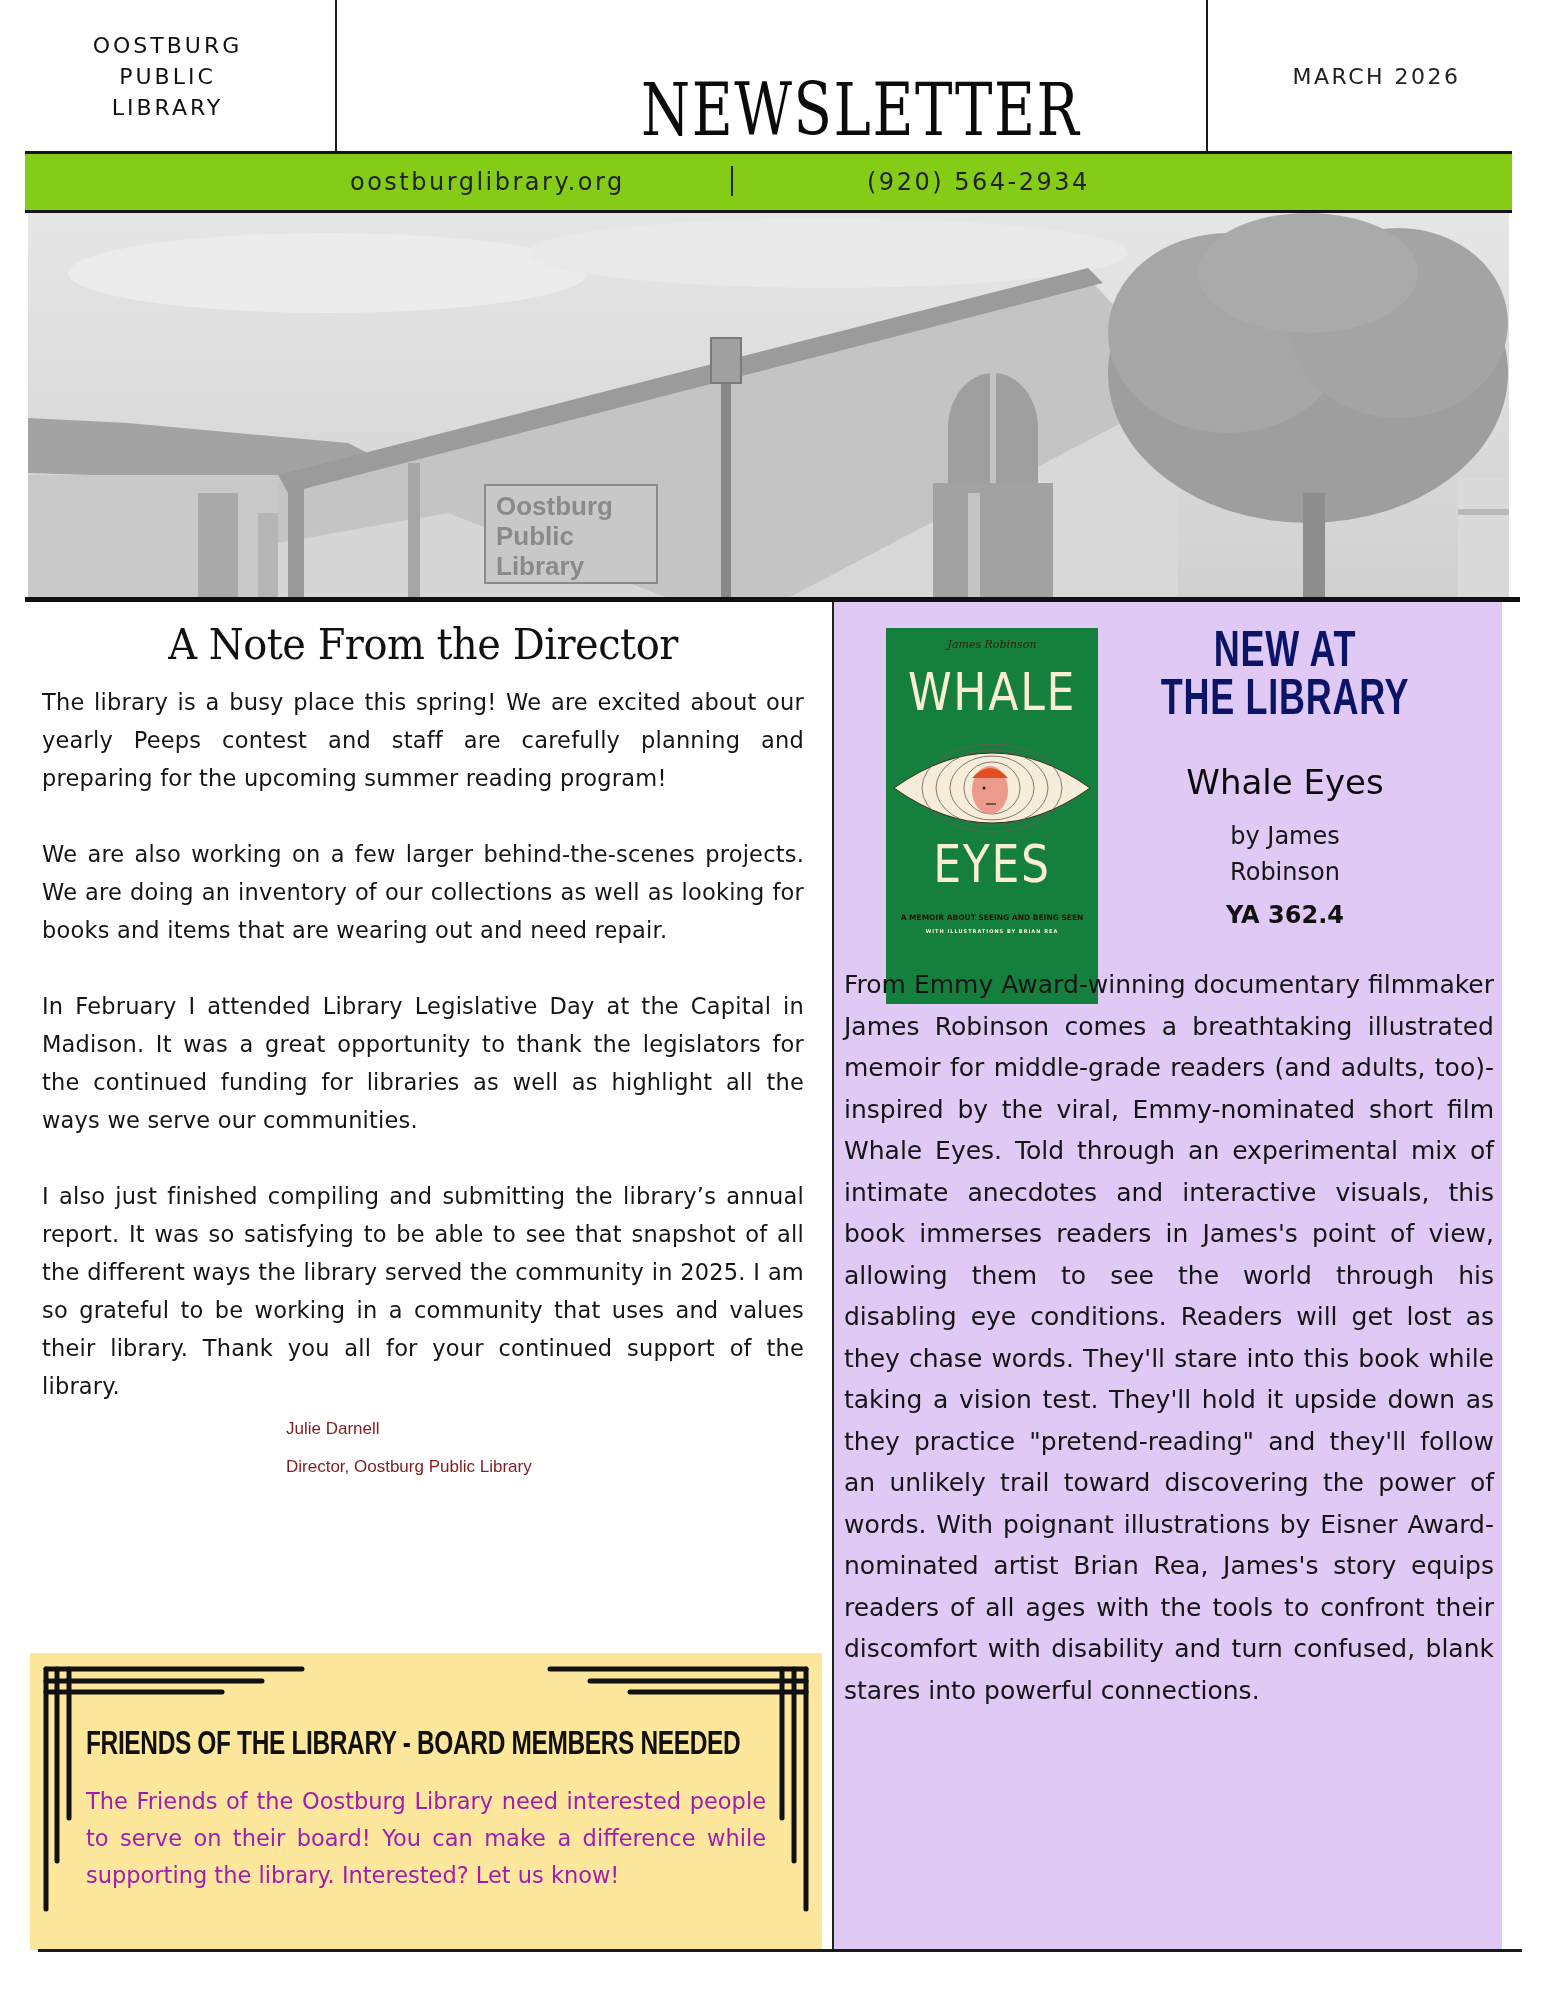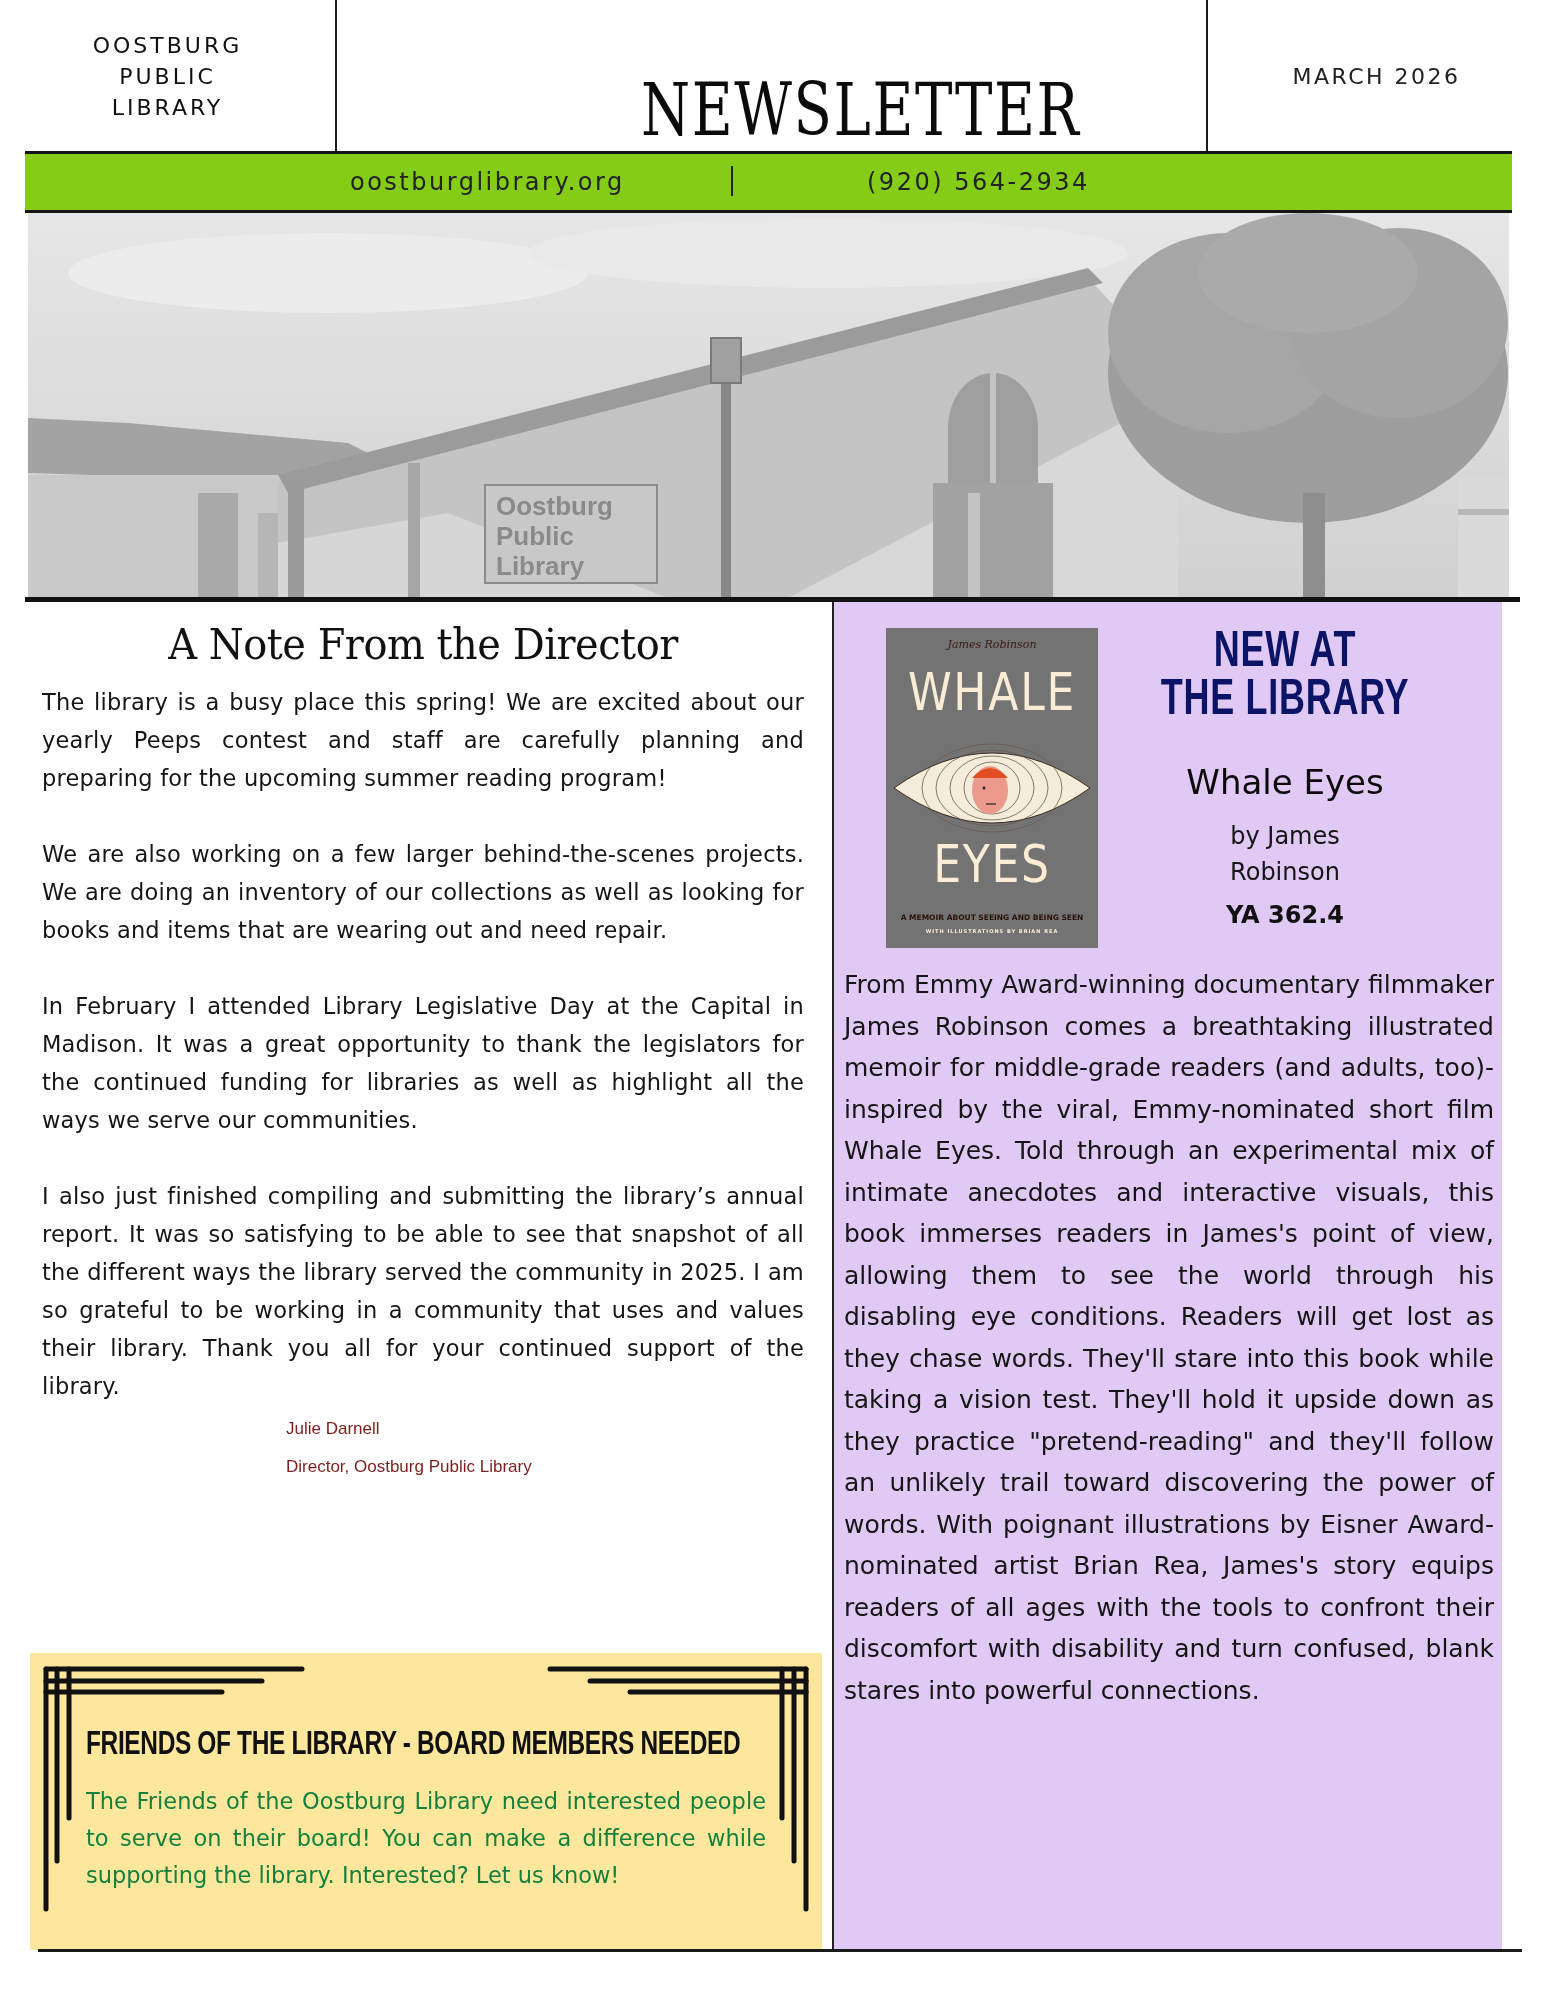--- a/index.html
+++ b/index.html
@@ -28,27 +28,27 @@
   
   .director { position: absolute; left: 42px; top: 620px; width: 762px; }
   .director h2 { font-family: "DejaVu Serif", serif; font-weight: normal; font-size: 42px; text-align: center; color: #111; letter-spacing: -0.5px; margin-bottom: 14px; transform: scaleX(0.95); }
   .director p { font-family: "DejaVu Sans", sans-serif; font-size: 22.5px; line-height: 38px; text-align: justify; color: #151515; letter-spacing: 0.2px; margin-bottom: 38px; }
   .director p.last { margin-bottom: 5px; }
   .signature { padding-left: 244px; font-family: Liberation Sans, sans-serif; font-size: 17px; line-height: 38px; color: #7f1d1d; }
 
   .friends { position: absolute; left: 30px; top: 1653px; width: 792px; height: 297px; background: #fde79c; }
   .frame { position: absolute; left: 0; top: 0; }
   .friends h3 { position: absolute; left: 56px; top: 70px; width: 680px; font-family: "Liberation Sans", sans-serif; font-weight: 700; font-size: 34px; letter-spacing: -0.5px; color: #111; transform: scaleX(0.72); transform-origin: left; white-space: nowrap; }
-  .friends p { position: absolute; left: 56px; top: 130px; width: 680px; font-family: "DejaVu Sans", sans-serif; font-size: 22.5px; line-height: 37px; text-align: justify; color: #15803d; }
+  .friends p { position: absolute; left: 56px; top: 130px; width: 680px; font-family: "DejaVu Sans", sans-serif; font-size: 22.5px; line-height: 37px; text-align: justify; color: #a21caf; }
 
   .bottom-rule { position: absolute; left: 38px; top: 1949px; width: 1484px; height: 3px; background: #1a1a1a; }
 
   
   .newbox { position: absolute; left: 832px; top: 602px; width: 670px; height: 1348px; background: #e0c9f4; border-left: 2px solid #222; }
-  .cover { position: absolute; left: 886px; top: 628px; width: 212px; height: 320px; background: #737373; overflow: hidden; }
+  .cover { position: absolute; left: 886px; top: 628px; width: 212px; height: 376px; background: #15803d; overflow: hidden; }
   .cover .author { position: absolute; top: 10px; width: 100%; text-align: center; font-family: "DejaVu Serif", serif; font-style: italic; font-size: 11px; color: #3a1a10; }
   .cover .w1 { position: absolute; top: 34px; width: 100%; text-align: center; font-family: "DejaVu Sans", sans-serif; font-size: 52px; color: #fbecd6; letter-spacing: 2px; transform: scaleX(0.85); }
   .cover .w2 { position: absolute; top: 206px; width: 100%; text-align: center; font-family: "DejaVu Sans", sans-serif; font-size: 52px; color: #fbecd6; letter-spacing: 2px; transform: scaleX(0.85); }
   .cover svg { position: absolute; left: 0; top: 100px; }
   .cover .sub { position: absolute; top: 285px; width: 100%; text-align: center; font-family: "DejaVu Sans", sans-serif; font-size: 7.5px; font-weight: 700; color: #2a1208; }
   .cover .sub2 { position: absolute; top: 300px; width: 100%; text-align: center; font-family: "DejaVu Sans", sans-serif; font-size: 5px; font-weight: 700; color: #fbecd6; letter-spacing: 1px; }
 
   .new-heading { position: absolute; left: 1110px; top: 625px; width: 350px; text-align: center; font-family: "Liberation Sans", sans-serif; font-weight: 700; font-size: 50px; line-height: 48px; color: #0b1466; transform: scaleX(0.72); transform-origin: center; letter-spacing: 1px; }
   .book-title { position: absolute; left: 1110px; top: 762px; width: 350px; text-align: center; font-family: "DejaVu Sans", sans-serif; font-weight: 400; font-size: 34px; color: #0b0b0b; }
   .book-author { position: absolute; left: 1110px; top: 818px; width: 350px; text-align: center; font-family: "DejaVu Sans", sans-serif; font-size: 24px; line-height: 36px; color: #151515; }

